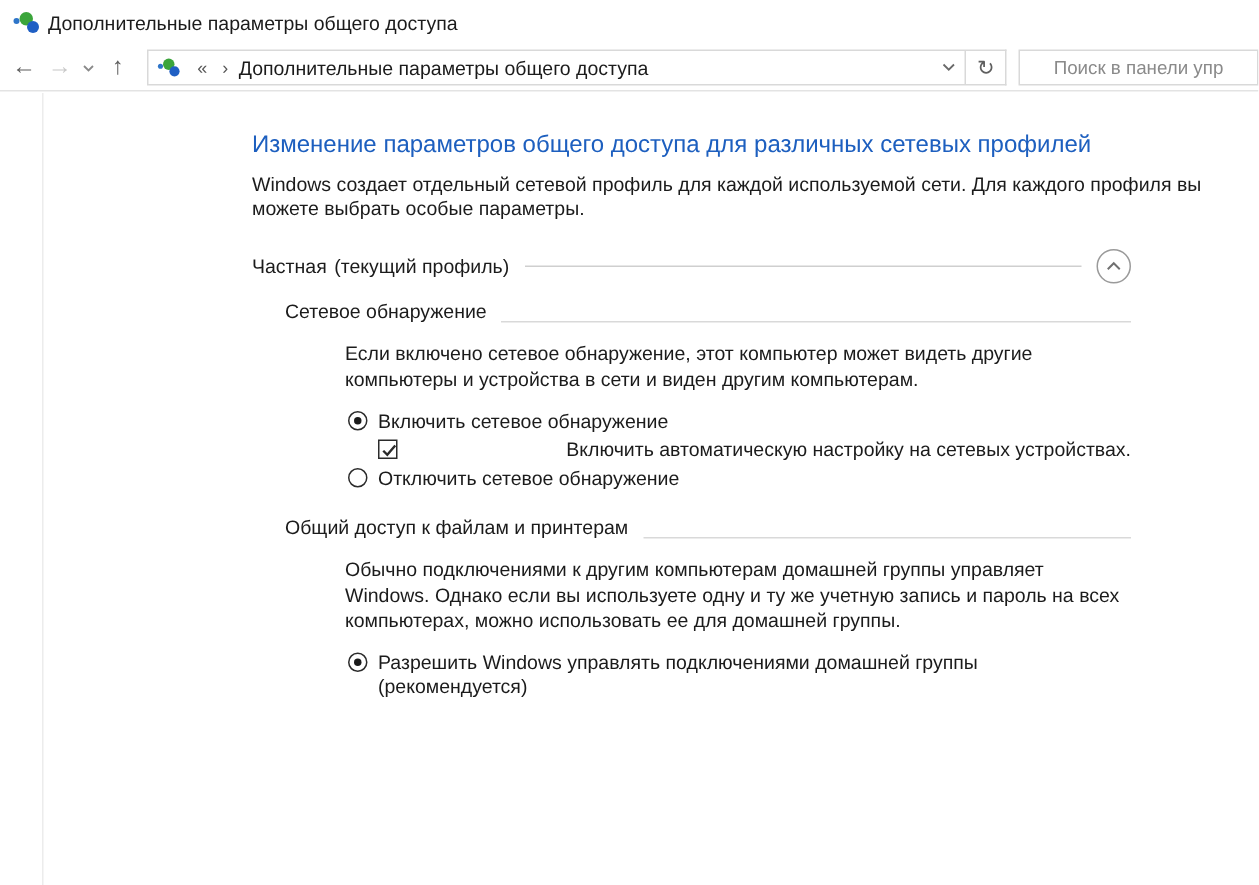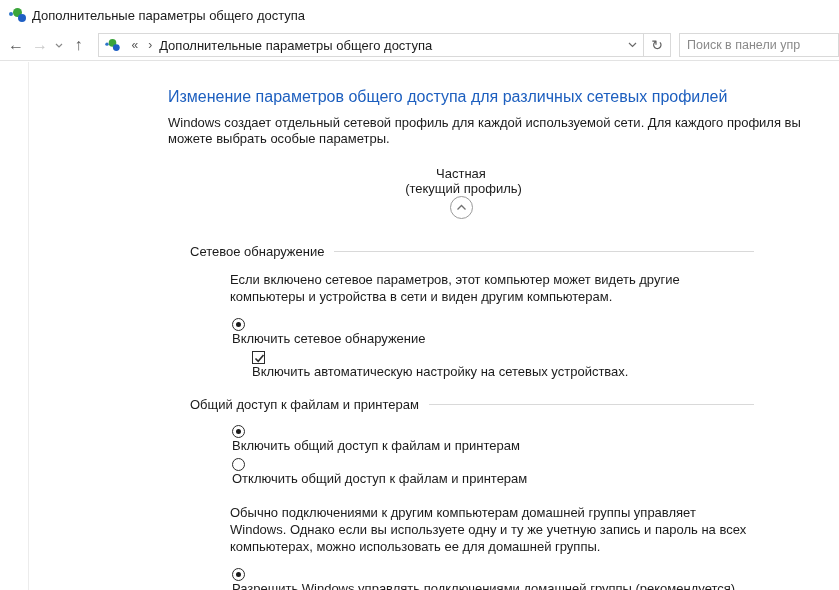--- a/index.html
+++ b/index.html
@@ -31,43 +31,43 @@
   .addressbar{display:flex;align-items:center;height:24px;margin-left:8px;
     border:1px solid var(--border);background:#fff;width:593px;}
   .addressbar .crumb-icon{margin:0 5px 0 5px;transform:scale(0.85);}
   .crumb{font-size:13px;white-space:nowrap;padding:0 2px;}
   .crumb-sep{font-size:12px;color:#555;padding:0 5px;}
   .addr-spacer{flex:1;}
   .addr-chevron{width:22px;display:flex;justify-content:center;align-items:center;}
   .refresh-box{width:29px;height:24px;border:1px solid var(--border);border-left:none;
     display:flex;align-items:center;justify-content:center;font-size:14px;color:#5f5f5f;background:#fff;}
   .searchbox{margin-left:8px;height:24px;width:160px;border:1px solid var(--border);
-    padding:0 7px;font-size:12.5px;font-family:inherit;color:var(--text);}
+    padding:0 7px;font-size:12.5px;font-family:inherit;color:var(--text);text-align:center;}
   .searchbox::placeholder{color:#8a8a8a;opacity:1;}
 
   
   .left-rail{position:absolute;left:28px;top:62px;bottom:0;width:1px;background:#ececec;}
   .content{padding:27px 0 0 168px;}
   h1{font-size:16px;font-weight:normal;color:var(--heading-color);margin-bottom:9px;}
   .intro{font-size:13px;line-height:16px;max-width:645px;margin-bottom:19px;}
 
-  .profile-row{display:flex;align-items:center;width:586px;margin-bottom:25px;flex-direction:column;}
+  .profile-row{display:flex;align-items:center;width:586px;margin-bottom:11px;}
   .profile-name{font-size:13px;white-space:nowrap;}
   .profile-suffix{font-size:13px;white-space:nowrap;margin-left:5px;}
   .rule{flex:1;height:1px;background:var(--rule);margin:0 10px;}
   .chevron-circle{width:23px;height:23px;border-radius:50%;border:1px solid #9a9a9a;
     display:flex;align-items:center;justify-content:center;background:#fff;flex:0 0 auto;cursor:default;}
 
   .section{margin-left:22px;width:564px;}
-  .section-head{display:flex;align-items:center;margin-bottom:12px;}
+  .section-head{display:flex;align-items:flex-end;margin-bottom:12px;}
   .section-title{font-size:13px;white-space:nowrap;}
   .section-head .rule{background:var(--rule-light);margin-right:0;}
   .section-desc{font-size:13px;line-height:17px;margin-left:40px;max-width:525px;margin-bottom:12px;}
   .options{margin-left:42px;margin-bottom:17px;}
-  .option{display:flex;align-items:flex-start;margin-bottom:3px;flex-direction:column;}
+  .option{display:flex;align-items:flex-start;margin-bottom:3px;}
   .option.indent{margin-left:20px;justify-content:space-between;}
   .option-label{font-size:13px;line-height:16px;max-width:545px;}
   .radio{flex:0 0 auto;width:13px;height:13px;border:1px solid #2b2b2b;border-radius:50%;
     margin-right:7px;margin-top:1px;position:relative;background:#fff;}
   .radio.on::after{content:"";position:absolute;left:3px;top:3px;width:5px;height:5px;
     border-radius:50%;background:#1b1b1b;}
   .checkbox{flex:0 0 auto;width:13px;height:13px;border:1px solid #2b2b2b;margin-right:7px;
     margin-top:1px;position:relative;background:#fff;}
   .checkbox svg{position:absolute;left:0;top:0;display:none;}
   .checkbox.on svg{display:block;}
@@ -131,51 +131,45 @@
           <polyline points="1.5,5.5 5.5,1.5 9.5,5.5" fill="none" stroke="#707070" stroke-width="1.3"></polyline>
         </svg>
     </button>
   </div>
 
   <div class="section">
     <div class="section-head">
       <span class="section-title">Сетевое обнаружение</span>
       <span class="rule"></span>
     </div>
-    <p class="section-desc">Если включено сетевое параметров, этот компьютер может видеть другие компьютеры и устройства в сети и виден другим компьютерам.</p>
+    <p class="section-desc">Если включено сетевое обнаружение, этот компьютер может видеть другие компьютеры и устройства в сети и виден другим компьютерам.</p>
     <div class="options">
       <div class="option">
         <span class="radio on"></span>
         <span class="option-label">Включить сетевое обнаружение</span>
       </div>
       <div class="option indent">
         <span class="checkbox on">
           <svg width="13" height="13" viewBox="0 0 13 13">
               <polyline points="2.5,6.5 5.2,9.2 10.5,3" fill="none" stroke="#2b2b2b" stroke-width="1.6"></polyline>
             </svg>
         </span>
         <span class="option-label">Включить автоматическую настройку на сетевых устройствах.</span>
       </div>
+      <div class="option">
+        <span class="radio"></span>
+        <span class="option-label">Отключить сетевое обнаружение</span>
+      </div>
     </div>
   </div>
 
   <div class="section">
     <div class="section-head">
       <span class="section-title">Общий доступ к файлам и принтерам</span>
       <span class="rule"></span>
-    </div>
-    <div class="options">
-      <div class="option">
-        <span class="radio on"></span>
-        <span class="option-label">Включить общий доступ к файлам и принтерам</span>
-      </div>
-      <div class="option">
-        <span class="radio"></span>
-        <span class="option-label">Отключить общий доступ к файлам и принтерам</span>
-      </div>
     </div>
   </div>
 
   <div class="section">
     <p class="section-desc">Обычно подключениями к другим компьютерам домашней группы управляет Windows. Однако если вы используете одну и ту же учетную запись и пароль на всех компьютерах, можно использовать ее для домашней группы.</p>
     <div class="options">
       <div class="option">
         <span class="radio on"></span>
         <span class="option-label">Разрешить Windows управлять подключениями домашней группы (рекомендуется)</span>
       </div>

